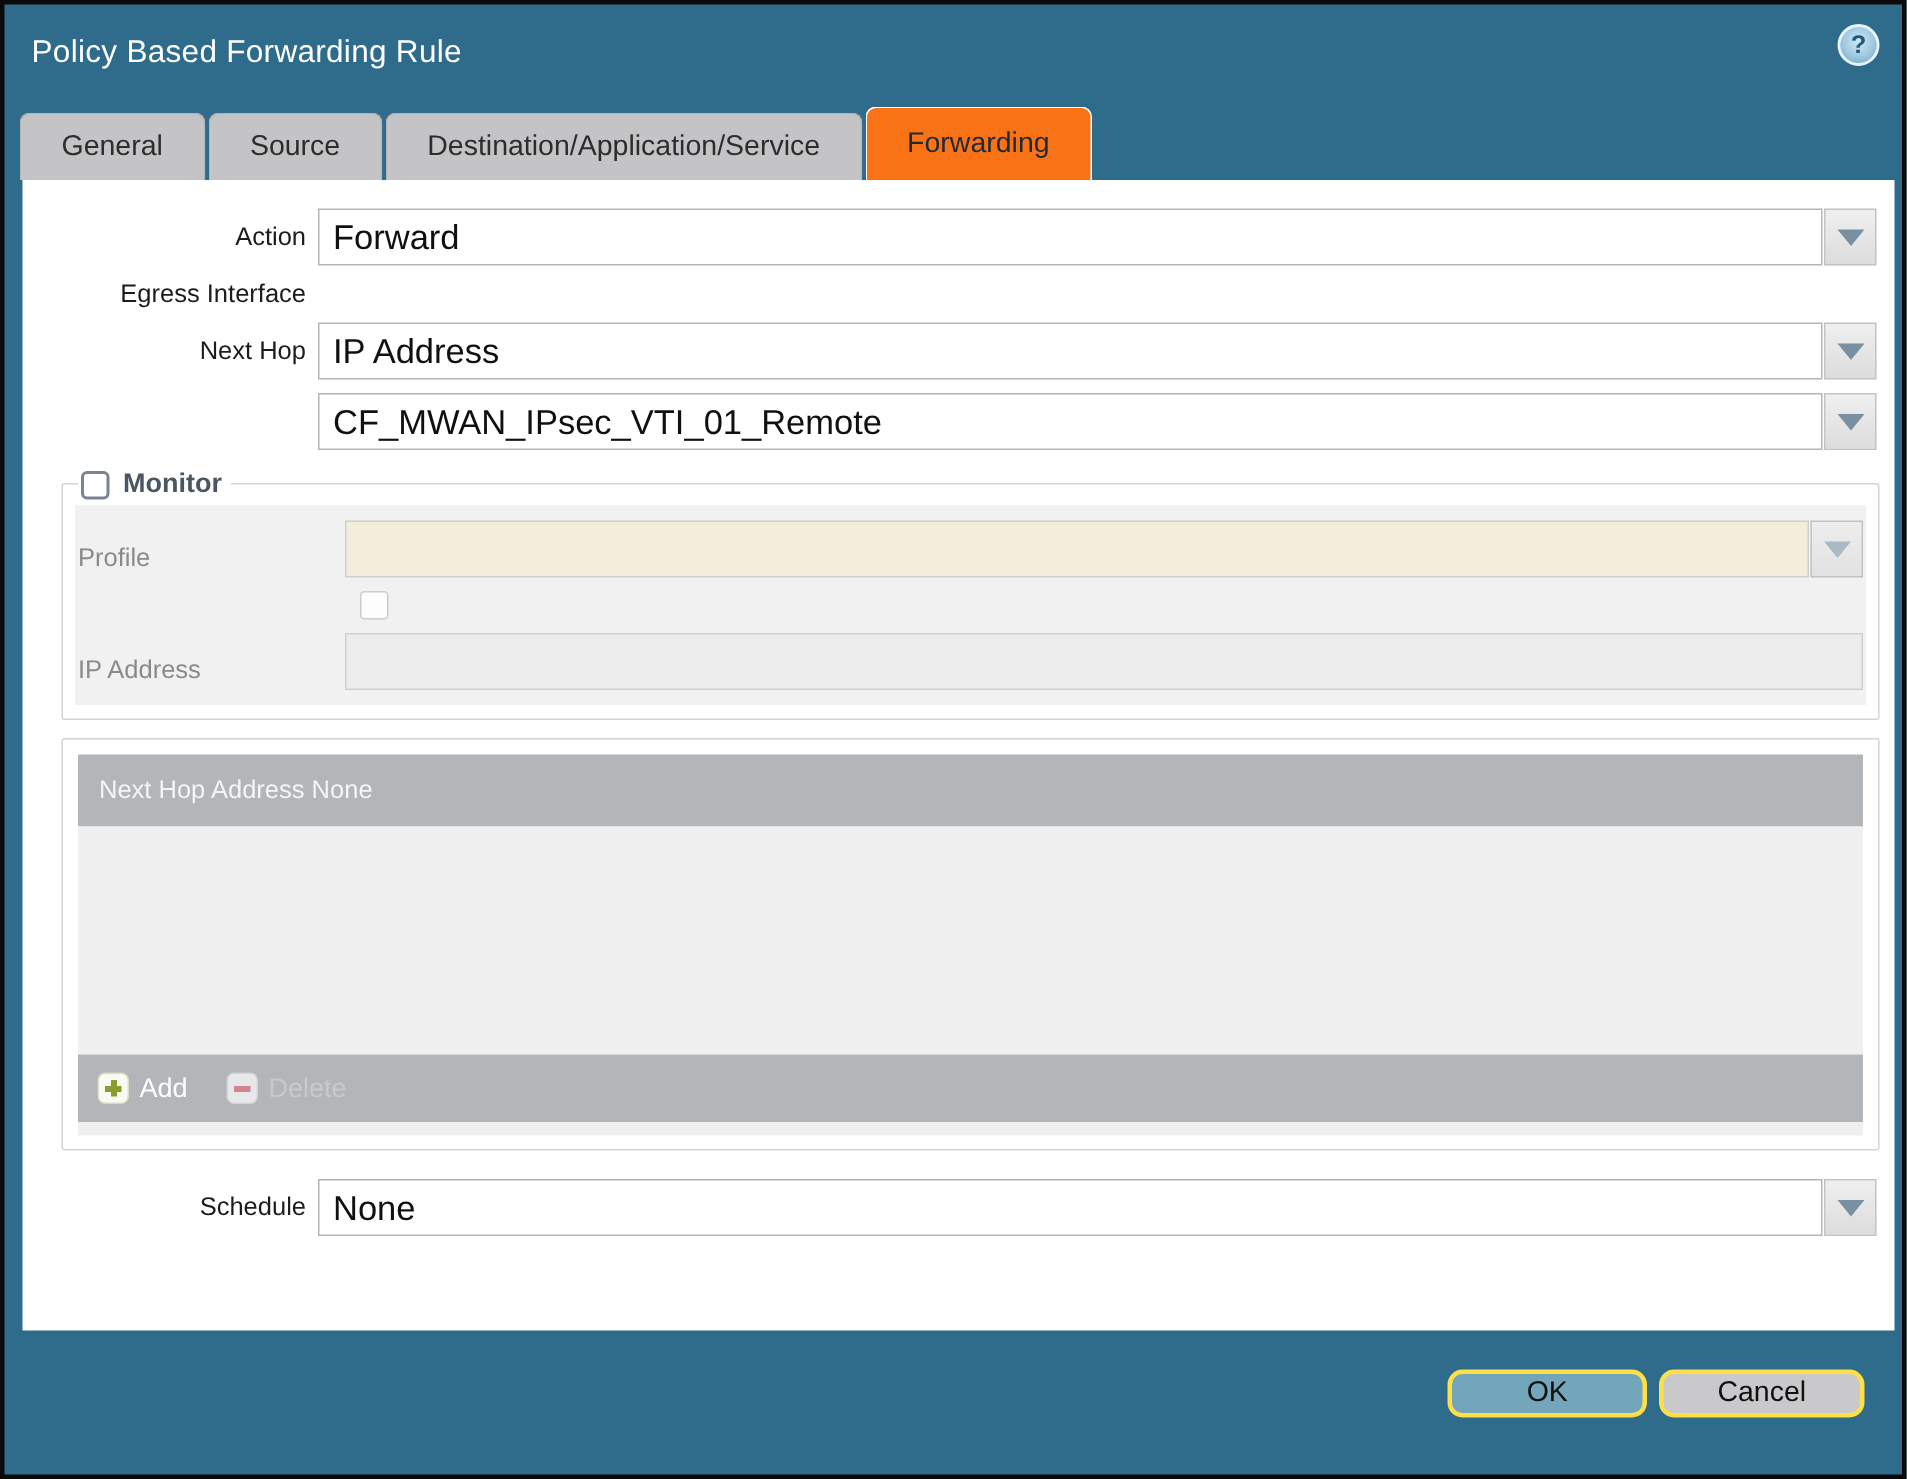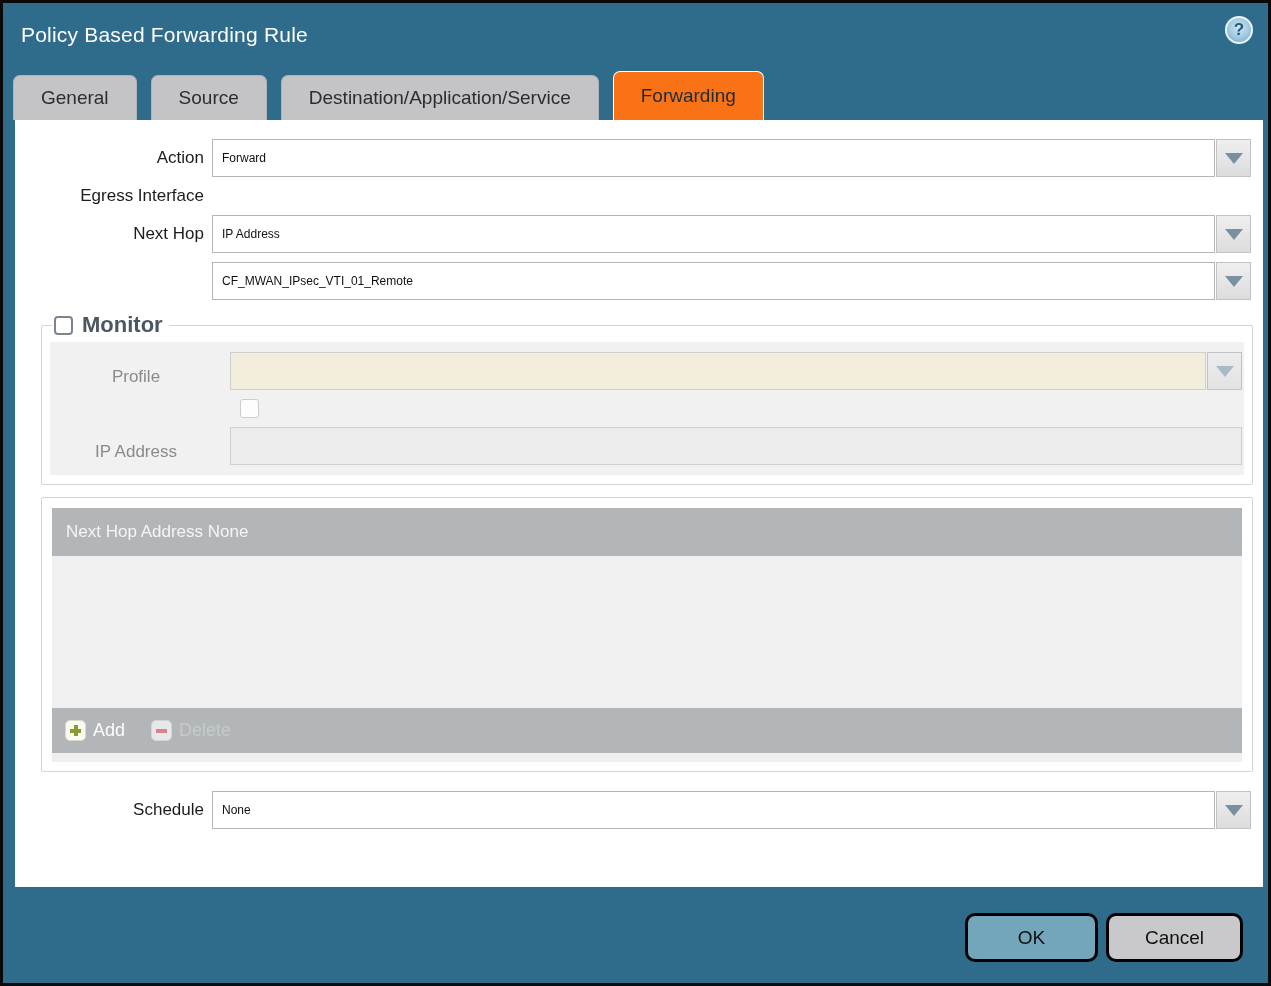--- a/index.html
+++ b/index.html
@@ -36,21 +36,21 @@
   
   .tabbar {
     position: absolute; left: 10px; top: 68px; height: 49px;
     display: flex; align-items: flex-end;
   }
   .tab {
     height: 45px; display: flex; align-items: center; justify-content: center;
     background: #c4c4c6; color: #2d2d2d;
     font-size: 19px; padding: 0 27px;
     border-radius: 7px 7px 0 0;
-    margin-right: 14px; cursor: pointer;
+    margin-right: 2px; cursor: pointer;
     border: 1px solid #b3b3b5; border-bottom: none;
   }
   .tab.active {
     height: 49px; background: #f97316; color: #1e2b36;
     border-color: #ffffff;
   }
   
   .content {
     position: absolute; left: 12px; right: 5px; top: 117px; height: 767px;
     background: #ffffff; padding-top: 19px;
@@ -59,21 +59,21 @@
     display: flex; align-items: center;
     margin: 0 12px 9px 0;
   }
   .form-row .flabel {
     width: 197px; text-align: right; padding-right: 8px;
     font-size: 17px; color: #1c1c1c; flex: none;
   }
   .combo { flex: 1; display: flex; }
   .combo input {
     flex: 1; height: 38px; border: 1px solid #b5b5b5;
-    font-size: 12px; padding: 0 9px; color: #101010;
+    font-size: 23px; padding: 0 9px; color: #101010;
     font-family: inherit; background: #fff; outline: none;
   }
   .dd-btn {
     width: 35px; height: 38px; margin-left: 1px; flex: none;
     background: linear-gradient(#efefef, #dcdcdc);
     border: 1px solid #c2c2c2;
     display: flex; align-items: center; justify-content: center;
     cursor: pointer;
   }
   .dd-arrow {
@@ -88,30 +88,30 @@
     width: 19px; height: 19px; border-radius: 4px; background: #ffffff;
     border: 2px solid #7b8591; flex: none; cursor: pointer;
   }
   .cbx.disabled { border: 1px solid #cccccc; border-radius: 3px; cursor: default; background:#fdfdfd; }
   
   fieldset {
     border: 1px solid #d4d4d4; border-radius: 2px;
     margin: 12px 10px 0 26px; padding: 4px 8px 9px 8px;
   }
   legend {
-    display: flex; align-items: center; gap: 9px;
+    display: flex; align-items: flex-end; gap: 9px;
     padding: 0 6px 0 2px; margin-left: 2px;
-    font-size: 22px; font-weight: bold; color: #4a5763;
+    font-size: 18px; font-weight: bold; color: #4a5763;
   }
   .monitor-panel {
     background: #f1f1f2; padding: 10px 0 10px 0;
   }
   .m-row { display: flex; align-items: center; margin: 0 2px 9px 2px; }
   .m-row:last-child { margin-bottom: 0; }
-  .m-row .flabel { width: 178px; text-align: center; padding-right: 10px; font-size: 17px; color: #8a8a8a; flex: none; margin-top: 12px; }
+  .m-row .flabel { width: 178px; text-align: left; padding-right: 10px; font-size: 17px; color: #8a8a8a; flex: none; margin-top: 12px; }
   .m-row input {
     flex: 1; height: 38px; border: 1px solid #cfcfcf;
     font-size: 17px; padding: 0 9px; font-family: inherit;
   }
   input.beige { background: #f3eddc; }
   input.gray  { background: #ededee; }
   .m-check { display: flex; align-items: center; gap: 12px; margin: 0 0 9px 190px; }
   .m-check .cbx-label { color: #999999; font-size: 18px; }
   
   .nh-table { margin: 6px 2px 0 2px; }
@@ -140,22 +140,22 @@
     content: ""; position: absolute; background: #d4848f;
     left: 4px; right: 4px; top: 8px; height: 4px;
   }
   .tool-btn .tlabel { font-size: 18px; color: #fdfdfd; text-align: center; }
   .tool-btn.disabled { cursor: default; }
   .tool-btn.disabled .tlabel { color: #c6cacc; }
   
   .schedule-row { margin-top: 19px; }
   
   .footer-btn {
-    position: absolute; top: 910px; height: 49px;
-    border: 3px solid #000000; border-radius: 10px;
+    position: absolute; top: 910px; height: 32px;
+    border: 3px solid #fde047; border-radius: 10px;
     display: flex; align-items: center; justify-content: center;
     font-size: 19px; color: #101010; cursor: pointer;
     font-family: inherit;
   }
   .btn-ok { left: 962px; width: 133px; background: #74a6bb; }
   .btn-cancel { left: 1103px; width: 137px; background: #c9c9cb; }
 </style>
 </head>
 <body>
 

